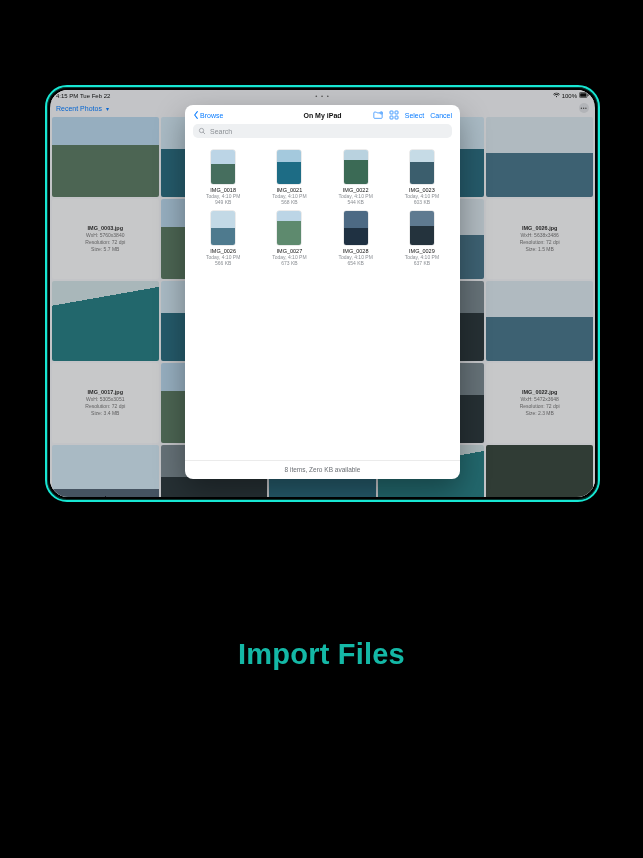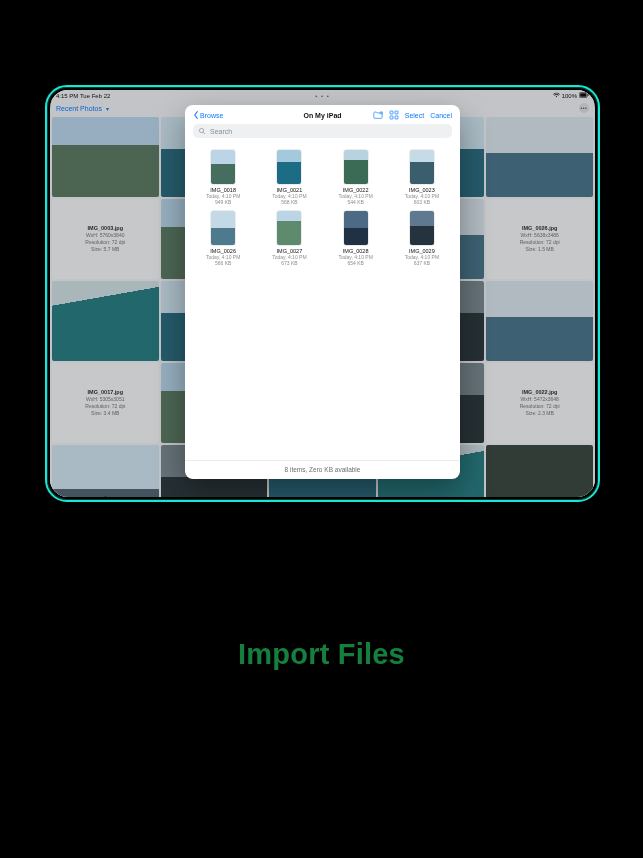--- a/index.html
+++ b/index.html
@@ -175,21 +175,21 @@
     color:#6a6e73;
     border-top: .5px solid rgba(0,0,0,.08);
   }
 
   
   .caption {
     position:absolute;
     left:0; right:0;
     top: 638px;
     text-align:center;
-    color:#15803d;
+    color:#14b8a6;
     font-weight:700;
     font-size:29px;
     letter-spacing:.2px;
   }
 </style>
 </head>
 <body>
 
 <div class="ipad">
   <div class="screen">

